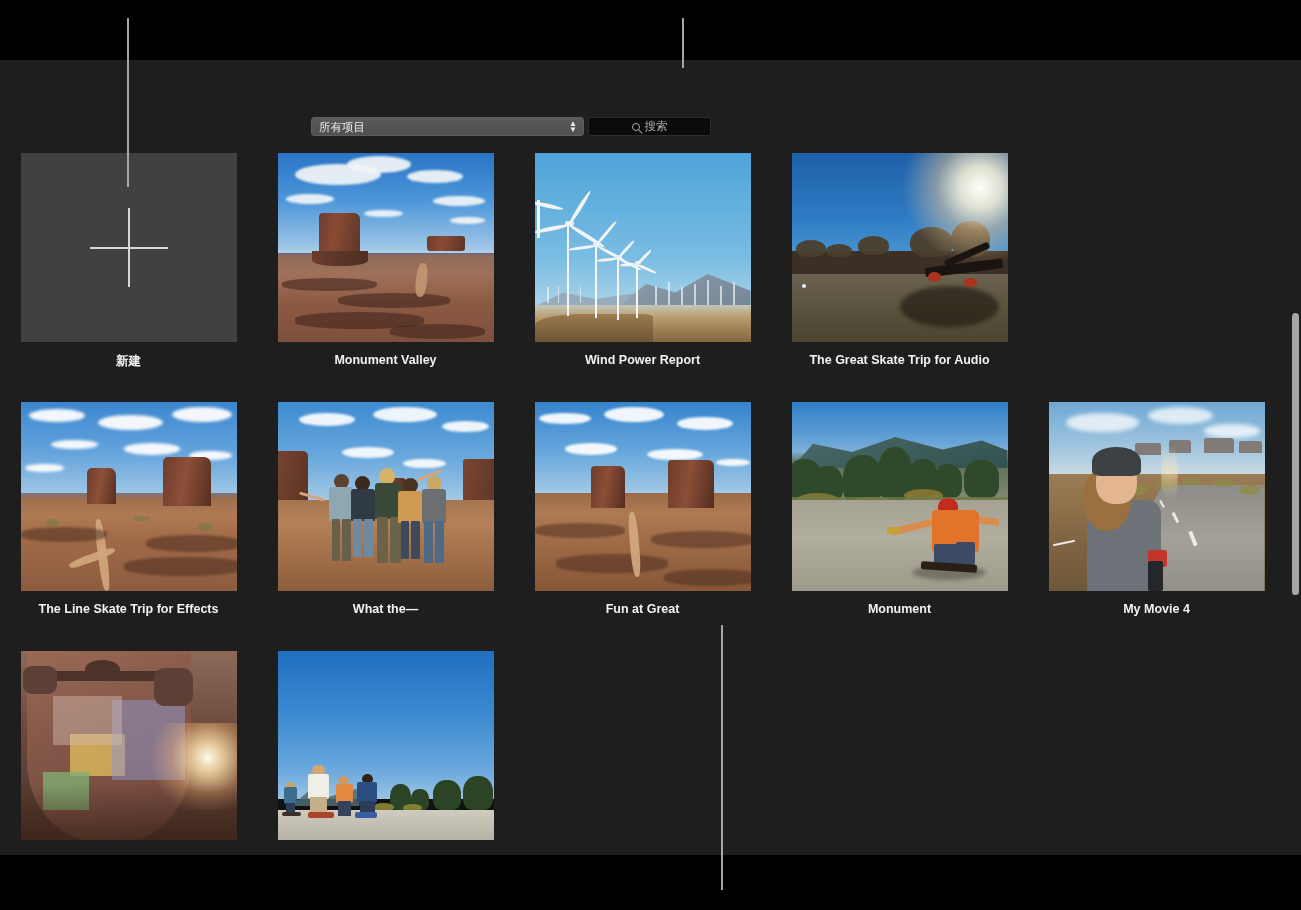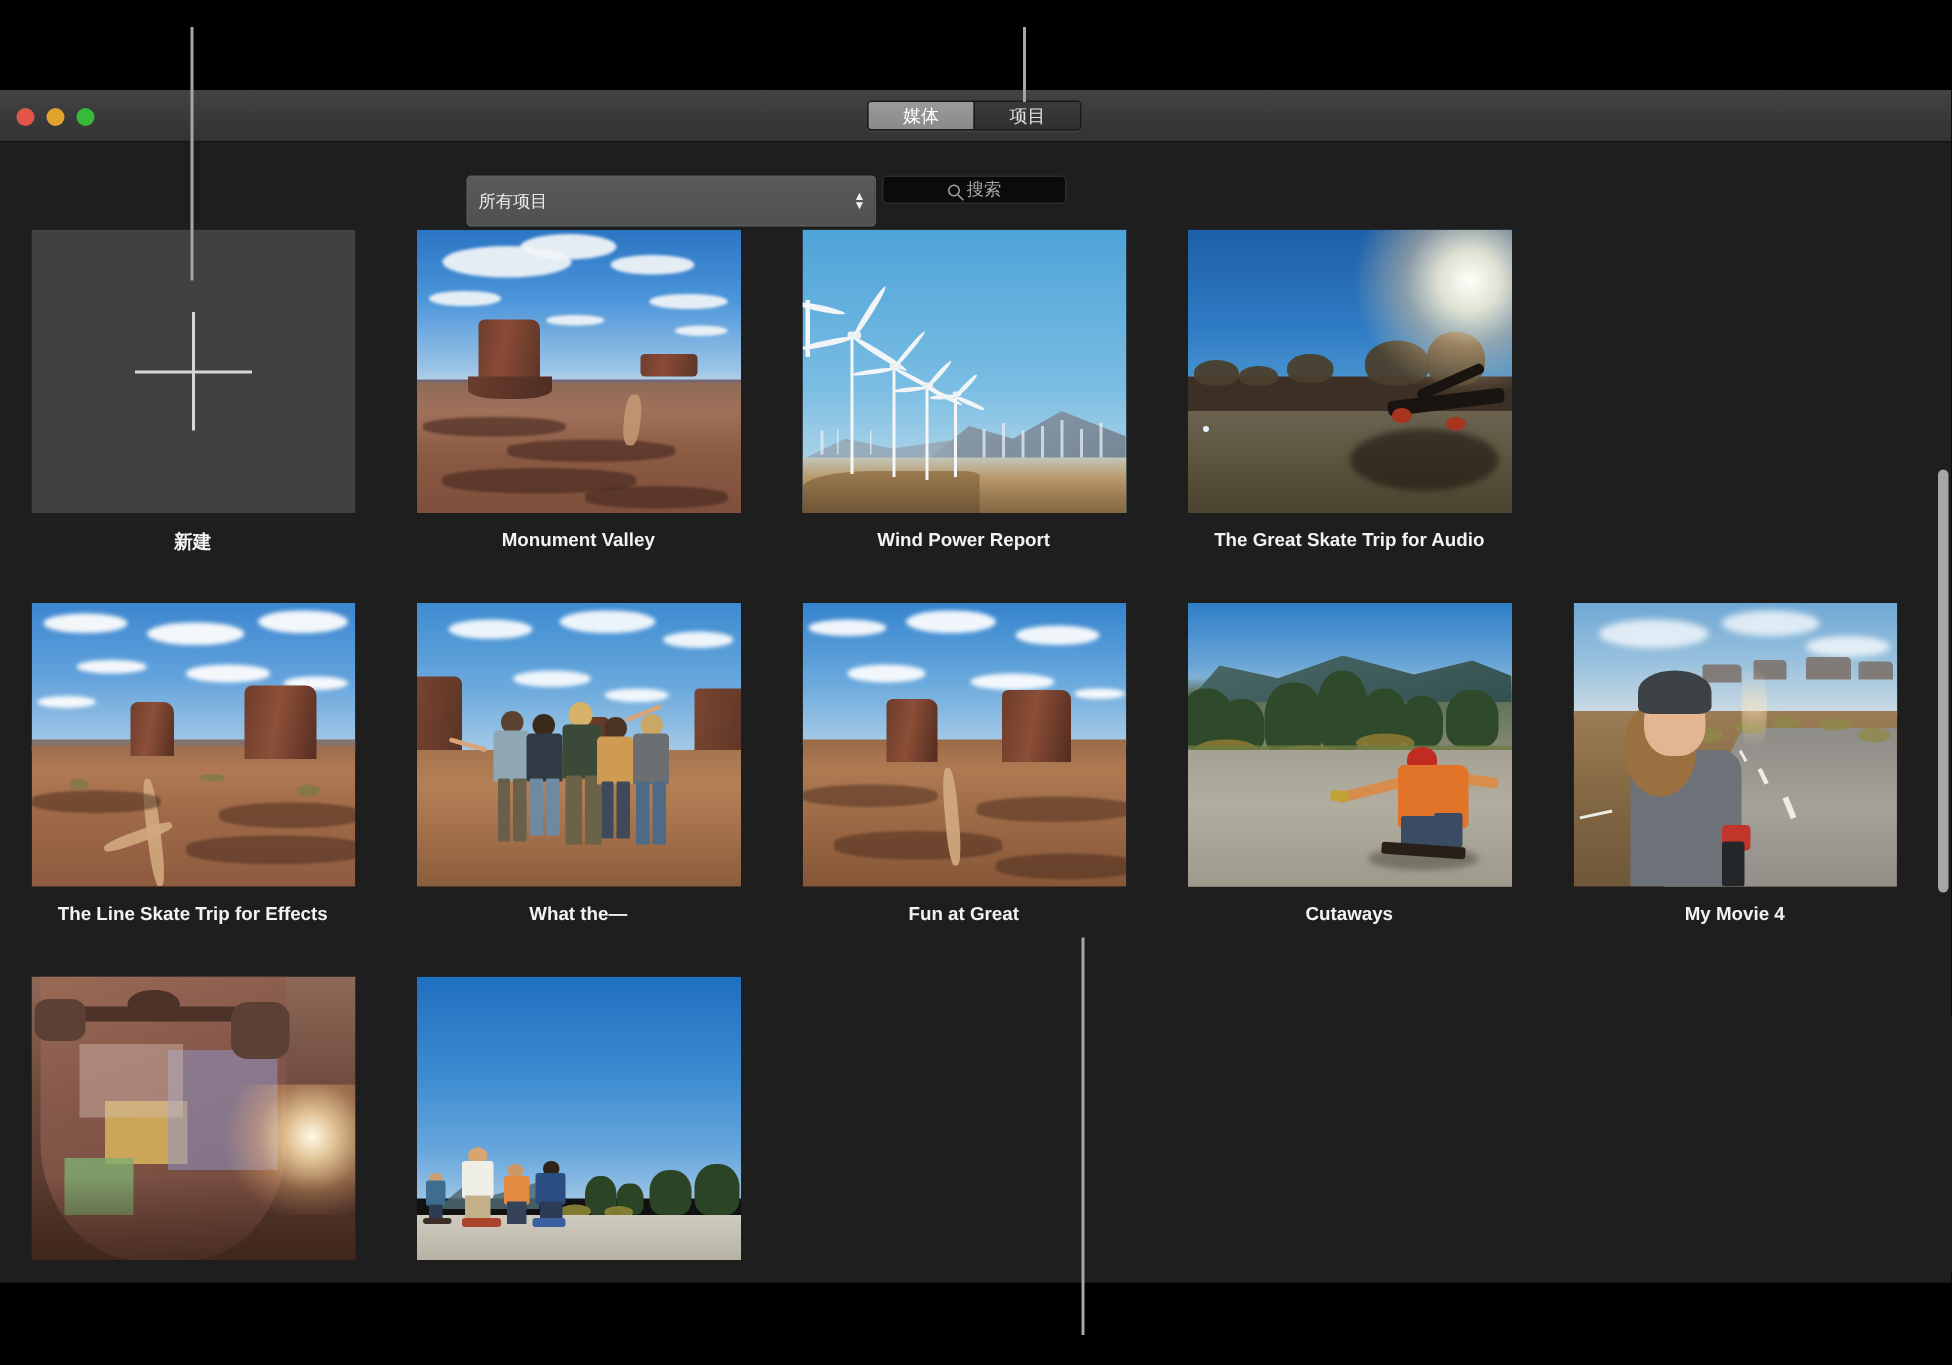--- a/index.html
+++ b/index.html
@@ -82,26 +82,26 @@
   .filterbar {
     position: relative;
     height: 58px;
     width: 100%;
     background: #1e1e1e;
   }
   .popup {
     position: absolute;
     left: 311px; top: 57px;
     width: 273px;
-    height: 34px;
+    height: 19px;
     background: linear-gradient(to bottom, #5a5a5a, #505050);
     border: 1px solid #5e5e5e;
     border-radius: 3px;
     display: flex;
-    align-items: center;
+    align-items: flex-end;
     padding-left: 7px;
     font-size: 11.5px;
     color: #e9e9e9;
     cursor: default;
   }
   .popup .arrows {
     position: absolute;
     right: 6px; top: 50%;
     transform: translateY(-50%);
     display: flex;
@@ -390,33 +390,20 @@
 <div id="root">
 
   <div class="callout" style="left:127px; top:18px; height:169px;"></div>
 
   <div class="callout" style="left:682px; top:18px; height:50px;"></div>
 
   <div class="callout" style="left:721px; top:625px; height:265px;"></div>
 
   <div class="window">
 
-    <div class="titlebar">
-      <div class="traffic">
-        <div class="light red"></div>
-        <div class="light yellow"></div>
-        <div class="light green"></div>
-      </div>
-
-      <div class="segmented">
-        <div class="seg active">媒体</div>
-        <div class="seg-divider"></div>
-        <div class="seg inactive">项目</div>
-      </div>
-    </div>
 
     <div class="filterbar"></div>
 
     <div class="popup">
       <span>所有项目</span>
       <span class="arrows">
         <span>▲</span>
           <span>▼</span>
       </span>
     </div>
@@ -659,21 +646,21 @@
               <div class="limb" style="left:46%; top:64%; width:22%; height:3.5%; transform: rotate(-14deg);"></div>
               <div class="limb" style="left:76%; top:60%; width:20%; height:3.5%; transform: rotate(8deg);"></div>
               <div class="helmet" style="left:68%; top:51%; width:9%; height:9%;"></div>
               <div class="rider" style="left:65%; top:57%; width:22%; height:22%;"></div>
               <div class="jeans" style="left:66%; top:75%; width:12%; height:12%;"></div>
               <div class="jeans" style="left:76%; top:74%; width:9%;  height:12%;"></div>
               <div class="deck" style="left:60%; top:85%; width:26%; height:4%; transform: rotate(4deg);"></div>
               <div class="limb" style="left:44%; top:66%; width:6%; height:4%; background:#c2a232; border-radius:2px;"></div>
             </div>
           </div>
-          <div class="caption">Cutaways</div>
+          <div class="caption">Monument</div>
         </div>
 
         <div class="tile">
           <div class="thumb-wrap">
             <div class="thumb movie1">
               <div class="sky"></div>
               <div class="cloud" style="left:8%;  top:6%;  width:34%; height:10%;"></div>
               <div class="cloud" style="left:46%; top:3%;  width:30%; height:9%;"></div>
               <div class="cloud" style="left:72%; top:12%; width:26%; height:7%;"></div>
               <div class="mesa" style="left:40%; top:22%; width:12%; height:6%;"></div>

